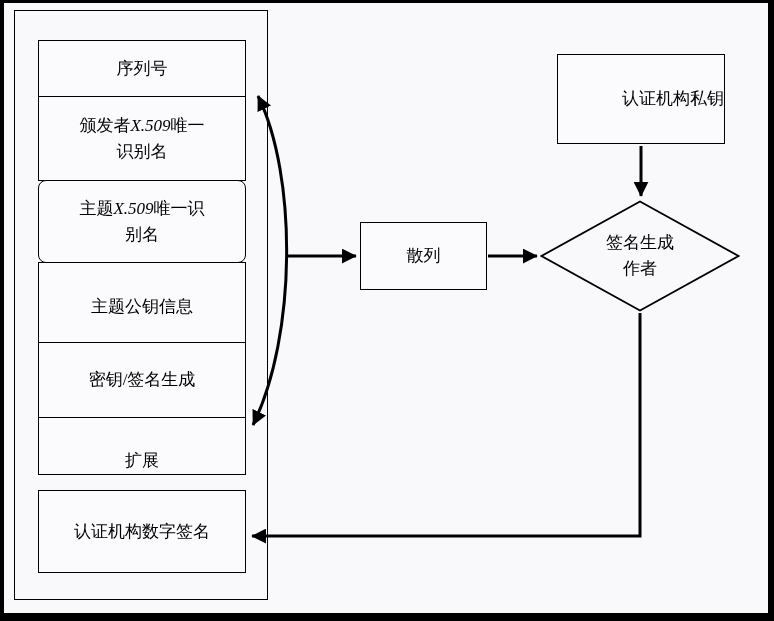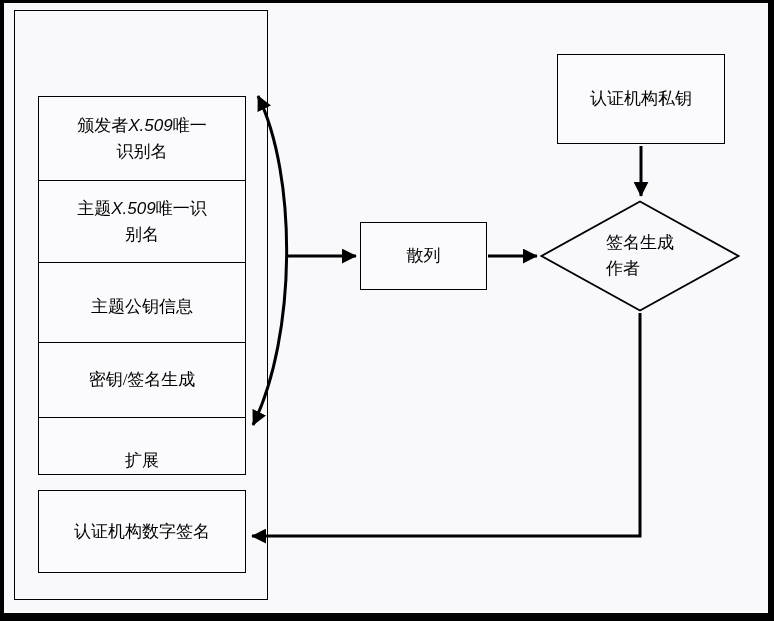--- a/index.html
+++ b/index.html
@@ -37,57 +37,60 @@
     background: #fbfbfd;
     display: flex;
     align-items: center;
     justify-content: center;
     text-align: center;
     font-size: 17px;
     line-height: 26px;
     z-index: 5;
   }
   .lbl { white-space: pre-line; }
-  .x509 { font-style: italic; font-family: Liberation Sans, sans-serif; }
+  .x509 { font-style: italic; font-family: Liberation Serif, serif; }
   .diamond-wrap {
     position: absolute;
     z-index: 5;
   }
   .diamond-wrap svg { display: block; }
   .diamond-label {
     position: absolute;
     inset: 0;
     display: flex;
     align-items: center;
     justify-content: center;
-    text-align: left;
+    text-align: center;
     font-size: 17px;
     line-height: 26px;
   }
   .arrows {
     position: absolute;
     left: 0; top: 0;
     z-index: 20;
     pointer-events: none;
   }
 </style>
 </head>
 <body>
 
 <div class="frame">
 
   <div class="container" style="left:14px; top:10px; width:254px; height:590px;"></div>
 
+  <div class="box" style="left:38px; top:40px; width:208px; height:57px;">
+    <span class="lbl"><span>序列号</span><em class="x509"></em><span></span></span>
+  </div>
 
   <div class="box" style="left:38px; top:96px; width:208px; height:85px;">
     <span class="lbl"><span>颁发者</span><em class="x509">X.509</em><span>唯一
 识别名</span></span>
   </div>
 
-  <div class="box" style="left:38px; top:180px; width:208px; height:83px;">
+  <div class="box" style="left:38px; top:180px; width:208px; height:83px;border-radius:8px;">
     <span class="lbl"><span>主题</span><em class="x509">X.509</em><span>唯一识
 别名</span></span>
   </div>
 
   <div class="box" style="left:38px; top:262px; width:208px; height:89px;">
     <span class="lbl"><span>主题公钥信息</span><em class="x509"></em><span></span></span>
   </div>
 
   <div class="box" style="left:38px; top:342px; width:208px; height:76px;">
     <span class="lbl"><span>密钥/签名生成</span><em class="x509"></em><span></span></span>
@@ -98,21 +101,21 @@
   </div>
 
   <div class="box" style="left:360px; top:222px; width:127px; height:68px;">
     <span class="lbl">散列</span>
   </div>
 
   <div class="box" style="left:38px; top:490px; width:208px; height:83px;">
     <span class="lbl">认证机构数字签名</span>
   </div>
 
-  <div class="box" style="left:557px; top:54px; width:168px; height:90px;">
+  <div class="box" style="left:557px; top:54px; width:168px; height:90px;justify-content:flex-end;">
     <span class="lbl">认证机构私钥</span>
   </div>
 
   <div class="diamond-wrap" style="left:540px; top:200px; width:200px; height:112px;">
     <svg width="200" height="112" viewBox="0 0 200 112">
       <polygon points="100,1.5 198.5,56 100,110.5 1.5,56" fill="#f9f9fc" stroke="#000" stroke-width="1.8"></polygon>
     </svg>
     <div class="diamond-label lbl">签名生成
 作者</div>
   </div>

